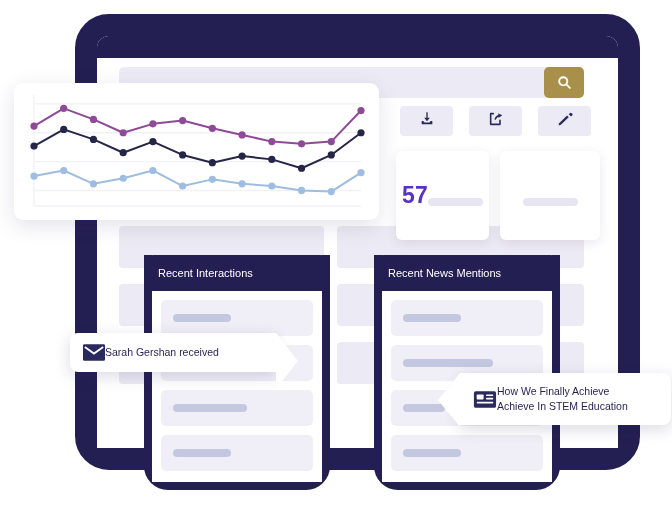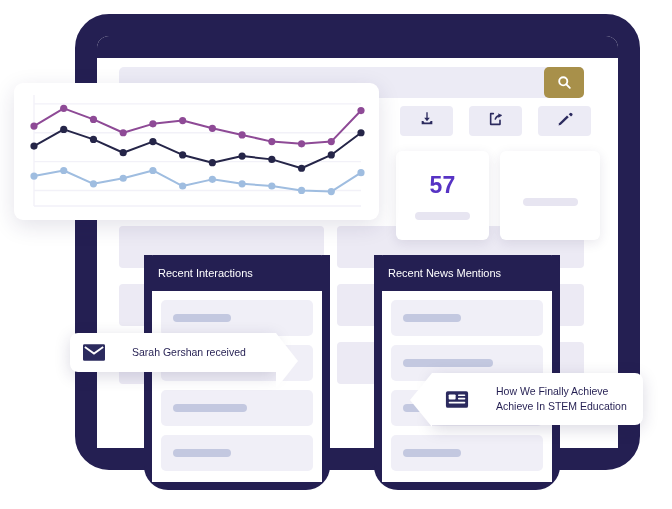--- a/index.html
+++ b/index.html
@@ -57,21 +57,21 @@
     display:flex;align-items:center;justify-content:center;cursor:pointer;
   }
 
   
   .ph{position:absolute;background:#eceaf4;border-radius:4px;}
 
   
   .stat{
     position:absolute;background:#ffffff;border-radius:6px;
     box-shadow:0 3px 12px rgba(36,31,82,.10);
-    display:flex;flex-direction:column;align-items:center;justify-content:center;
+    display:flex;flex-direction:row;align-items:center;justify-content:center;
   }
   .stat .val{font-size:23px;font-weight:700;letter-spacing:.2px;}
   .stat .bar{width:55px;height:8px;border-radius:4px;background:#e7e5f1;margin-top:13px;}
   #stat-1{left:299px;top:93px;width:93px;height:89px;}
   #stat-2{left:403px;top:93px;width:100px;height:89px;}
 
   
   .chart-card{
     position:absolute;left:14px;top:83px;width:365px;height:137px;
     background:#fff;border-radius:9px;
@@ -103,38 +103,38 @@
   }
   .row:last-child{margin-bottom:0;}
   .row .pill{height:8px;border-radius:4px;background:#c3c8e0;}
   #card-left{left:144px;top:255px;}
   #card-right{left:374px;top:255px;}
 
   
   .tip{
     position:absolute;background:#fff;
     box-shadow:0 4px 16px rgba(36,31,82,.17);
-    display:flex;align-items:center;gap:27px;
+    display:flex;align-items:center;gap:0;
     padding:11px 13px;
     z-index:60;
   }
   .tip .txt{font-size:10.5px;line-height:1.45;color:#241f52;}
   .tip-left{
     left:70px;top:333px;width:180px;
     border-radius:8px 0 0 8px;
   }
   .tip-left::after{
     content:"";position:absolute;left:100%;top:0;
     width:0;height:0;
     border-top:28px solid transparent;
     border-bottom:28px solid transparent;
     border-left:22px solid #fff;
   }
   .tip-right{
-    left:432px;top:373px;width:185px;
+    left:460px;top:373px;width:185px;
     border-radius:0 8px 8px 0;
   }
   .tip-right::before{
     content:"";position:absolute;right:100%;top:0;
     width:0;height:0;
     border-top:27px solid transparent;
     border-bottom:27px solid transparent;
     border-right:22px solid #fff;
   }
   .tip svg{flex:0 0 auto;display:block;}

